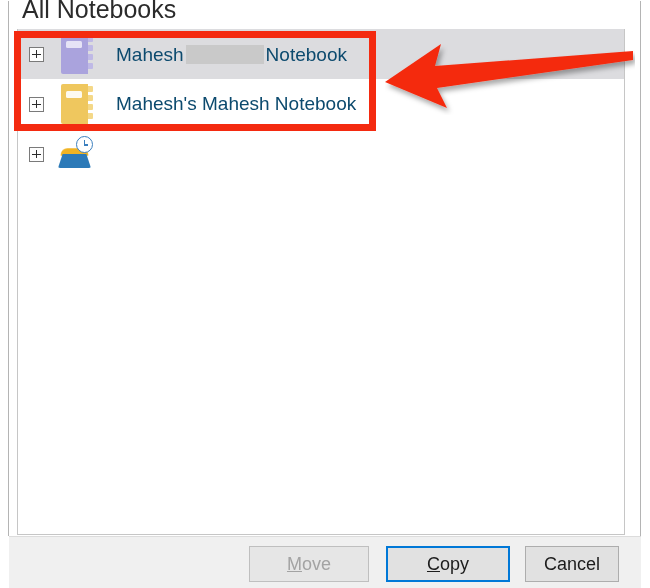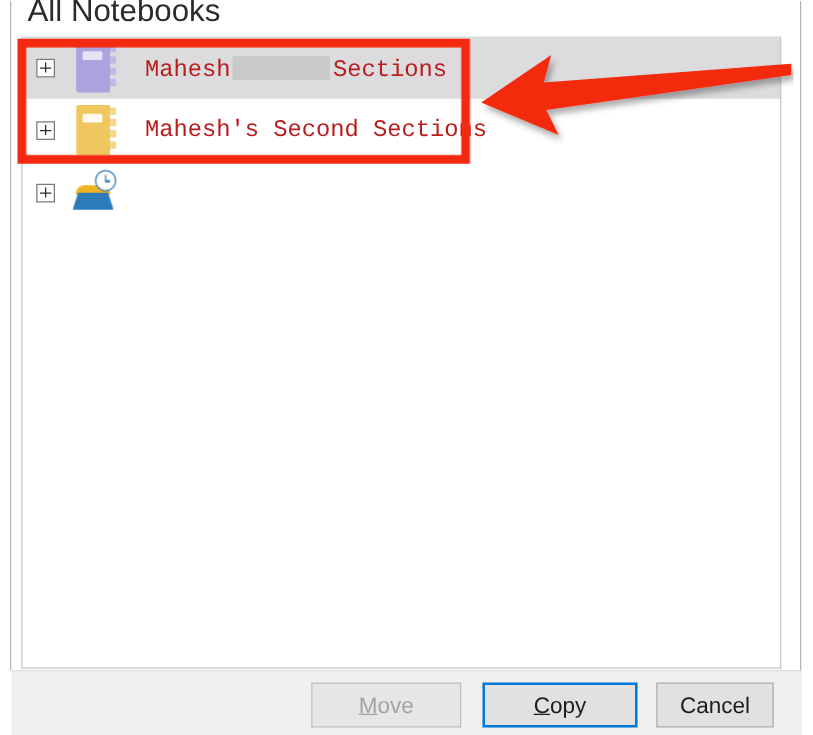--- a/index.html
+++ b/index.html
@@ -221,22 +221,22 @@
     position: absolute;
     left: 6.5px;
     top: 7.3px;
     width: 4.5px;
     height: 1.3px;
     background: #3b7fbe;
   }
 
   .row-label {
     font-size: 19px;
-    color: #b91c1c;
-    font-family: Liberation Mono, monospace;
+    color: #0c4a6e;
+    font-family: Liberation Sans, sans-serif;
     margin-left: 14px;
     white-space: nowrap;
     position: relative;
     display: flex;
     align-items: baseline;
   }
   .redaction {
     display: inline-block;
     width: 78px;
     height: 19px;
@@ -334,38 +334,38 @@
           <div class="nb-tabs purple">
               <i></i>
               <i></i>
               <i></i>
               <i></i>
             </div>
         </div>
         <div class="row-label">
           <span>Mahesh</span>
           <span class="redaction"></span>
-          <span>Sections</span>
+          <span>Notebook</span>
         </div>
       </div>
 
       <div class="row">
         <div class="expander"></div>
         <div class="row-icon">
           <div class="nb yellow">
               <div class="nb-label"></div>
             </div>
           <div class="nb-tabs yellow">
               <i></i>
               <i></i>
               <i></i>
               <i></i>
             </div>
         </div>
-        <div class="row-label">Mahesh's Second Sections</div>
+        <div class="row-label">Mahesh's Mahesh Notebook</div>
       </div>
 
       <div class="row">
         <div class="expander"></div>
         <div class="row-icon">
           <div class="open-sections-icon">
             <div class="os-top"></div>
             <div class="os-bottom"></div>
             <div class="os-clock"></div>
           </div>

